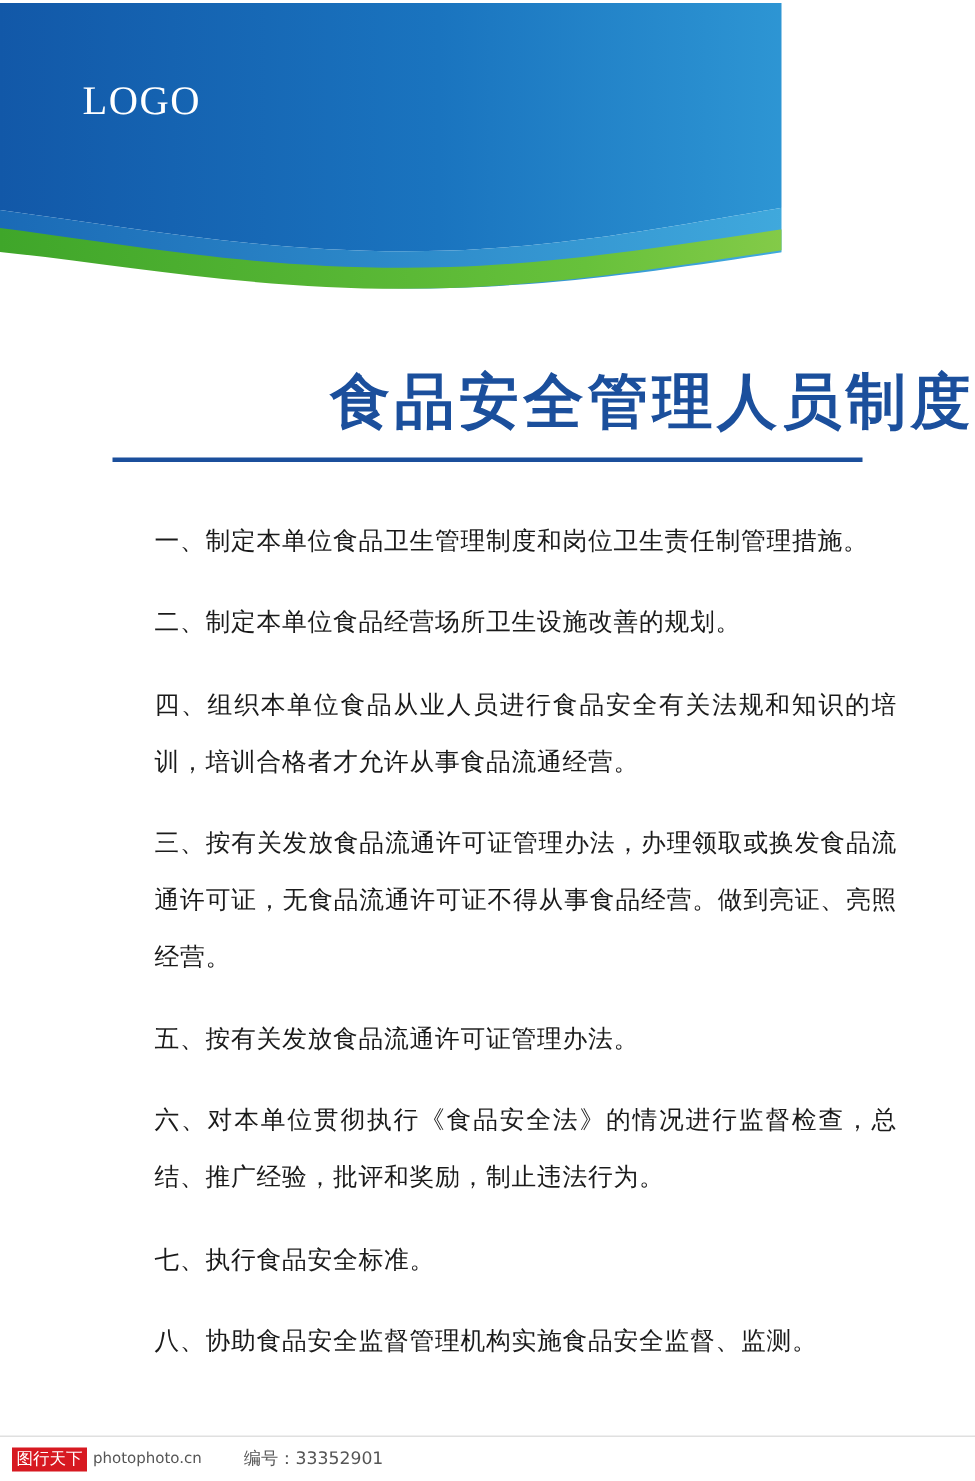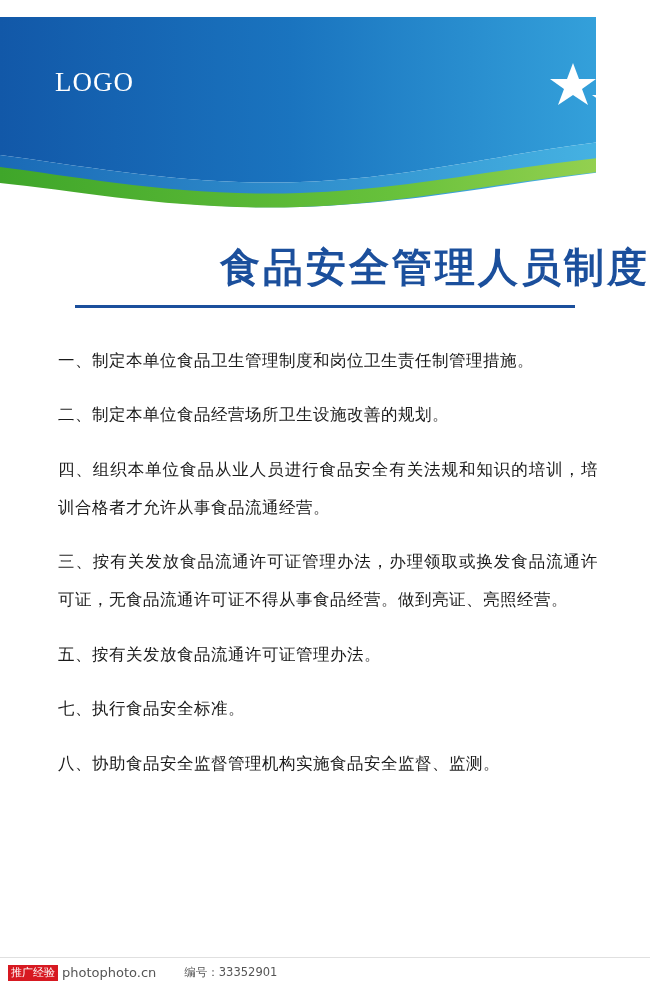--- a/index.html
+++ b/index.html
@@ -17,23 +17,23 @@
     position: relative;
     width: 650px;
     height: 987px;
     background: #ffffff;
     overflow: hidden;
   }
 
   
   .header {
     position: absolute;
-    top: 17px;
+    top: 2px;
     left: 0;
-    width: 596px;
+    width: 521px;
     height: 200px;
     overflow: hidden;
     text-decoration: underline;
   }
   .header svg {
     display: block;
     width: 650px;
     height: 200px;
   }
   .logo {
@@ -78,20 +78,21 @@
     width: 540px;
   }
   .clause {
     font-family: "DejaVu Sans", sans-serif;
     font-size: 16.5px;
     color: #1a1a1a;
     line-height: 38px;
     margin-bottom: 10px;
     text-align: justify;
     letter-spacing: 0.5px;
+    margin-left: 45px;
   }
 
   
   .footer {
     position: absolute;
     left: 0;
     bottom: 0;
     width: 650px;
     height: 30px;
     background: #ffffff;
@@ -104,21 +105,21 @@
   .footer-badge {
     display: inline-block;
     background: #d71921;
     color: #ffffff;
     font-size: 11px;
     padding: 2px 3px;
     font-family: "DejaVu Sans", sans-serif;
     line-height: 12px;
   }
   .footer-text {
-    font-size: 13px;
+    font-size: 10px;
     color: #555555;
     margin-left: 4px;
     font-family: "DejaVu Sans", sans-serif;
   }
   .footer-num {
     font-size: 11.5px;
     color: #555555;
     margin-left: 28px;
     font-family: "DejaVu Sans", sans-serif;
   }
@@ -166,23 +167,24 @@
     <div class="title">食品安全管理人员制度</div>
     <div class="title-underline"></div>
   </div>
 
   <div class="content">
     <p class="clause">一、制定本单位食品卫生管理制度和岗位卫生责任制管理措施。</p>
     <p class="clause">二、制定本单位食品经营场所卫生设施改善的规划。</p>
     <p class="clause">四、组织本单位食品从业人员进行食品安全有关法规和知识的培训，培训合格者才允许从事食品流通经营。</p>
     <p class="clause">三、按有关发放食品流通许可证管理办法，办理领取或换发食品流通许可证，无食品流通许可证不得从事食品经营。做到亮证、亮照经营。</p>
     <p class="clause">五、按有关发放食品流通许可证管理办法。</p>
+    <p class="clause">六、对本单位贯彻执行《食品安全法》的情况进行监督检查，总结、推广经验，批评和奖励，制止违法行为。</p>
     <p class="clause">七、执行食品安全标准。</p>
     <p class="clause">八、协助食品安全监督管理机构实施食品安全监督、监测。</p>
   </div>
 
   <div class="footer">
-    <span class="footer-badge">推广经验</span>
+    <span class="footer-badge">图行天下</span>
     <span class="footer-text">photophoto.cn</span>
     <span class="footer-num">编号：33352901</span>
   </div>
 
 </div>
 
 </body></html>

